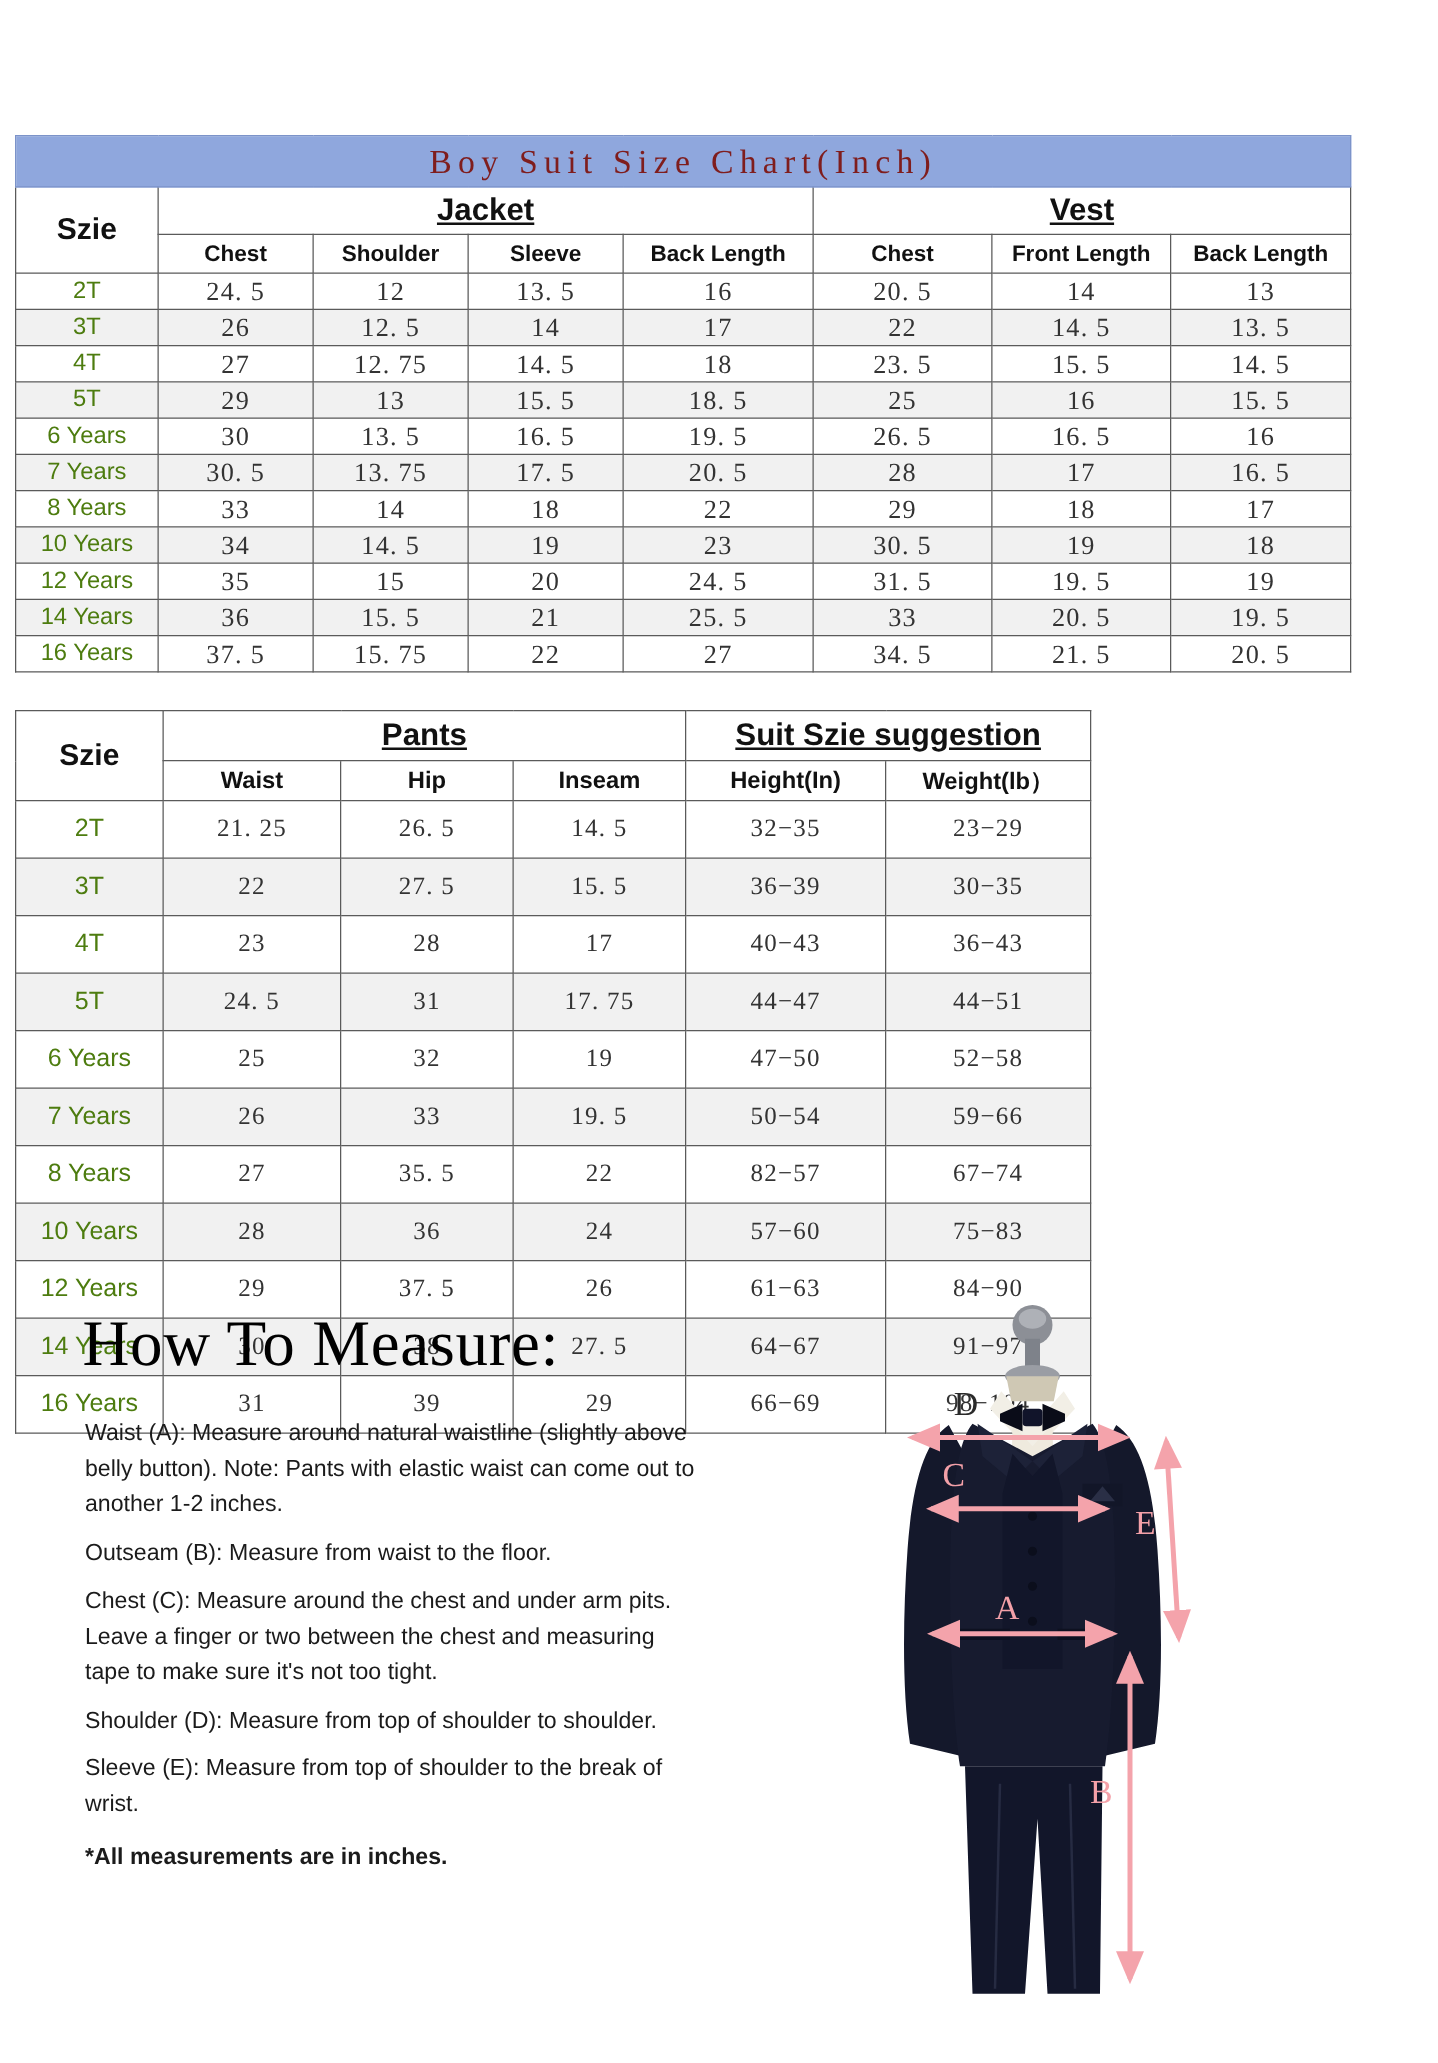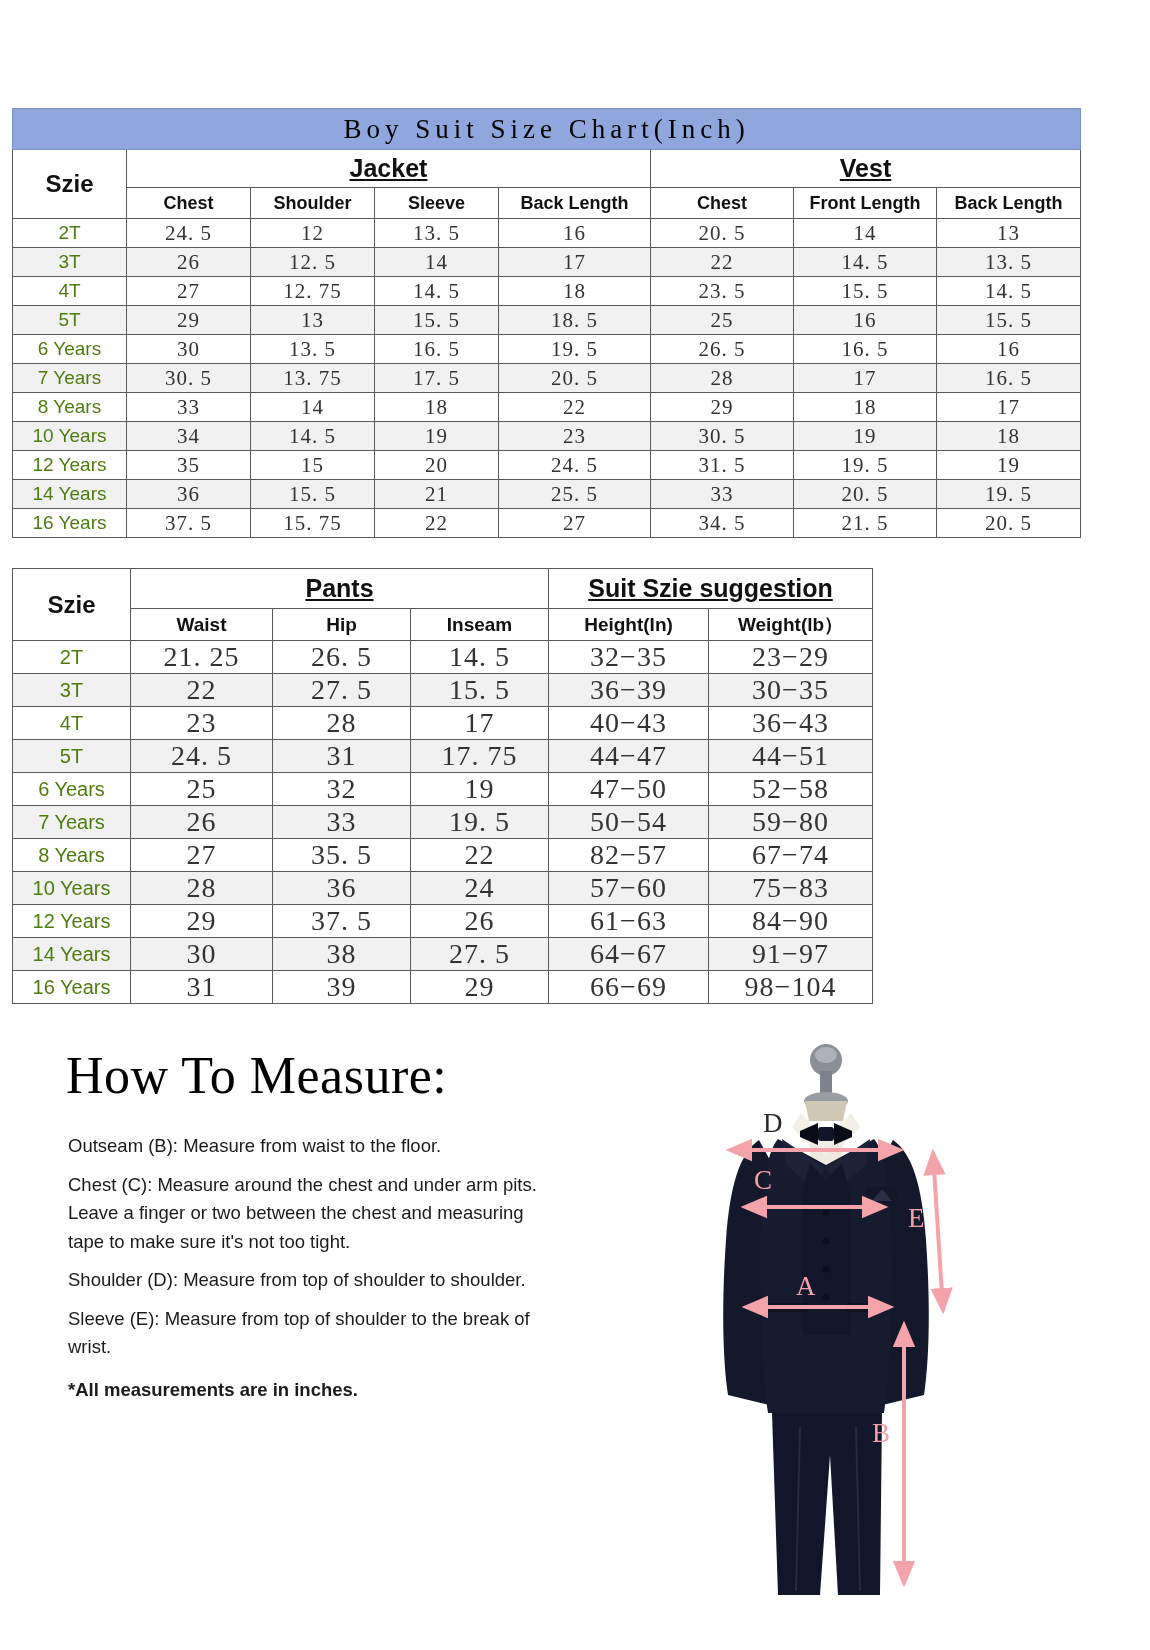--- a/index.html
+++ b/index.html
@@ -28,21 +28,21 @@
     table-layout: fixed;
   }
   table.grid td, table.grid th {
     border: 1px solid #5a5a5a;
     text-align: center;
     vertical-align: middle;
     padding: 0;
   }
   .title-bar {
     background: #8fa7dd;
-    color: #000000;
+    color: #7f1d1d;
     font-family: "Liberation Serif", serif;
     font-size: 27px;
     letter-spacing: 5px;
     height: 40px;
     line-height: 40px;
     border: 1px solid #7c93c9 !important;
     font-weight: normal;
   }
   .grp-head {
     font-size: 25px;
@@ -82,21 +82,21 @@
 
   
   .tbl2-wrap {
     position: absolute;
     left: 12px; top: 568px;
     width: 860px;
   }
   .tbl2-wrap .grp-head { font-size: 25px; height: 40px; }
   .tbl2-wrap .sub-head { font-size: 19px; height: 32px; }
   .tbl2-wrap .rowlabel { font-size: 20px; height: 33px; }
-  .tbl2-wrap .cellval { font-size: 28px; height: 33px; }
+  .tbl2-wrap .cellval { font-size: 20px; height: 46px; }
 
   
   .howto-title {
     position: absolute;
     left: 66px; top: 1046px;
     font-family: "Liberation Serif", serif;
     font-size: 52px;
     color: #000;
     letter-spacing: 0.5px;
   }
@@ -341,21 +341,21 @@
           <td class="cellval">19</td>
           <td class="cellval">47−50</td>
           <td class="cellval">52−58</td>
         </tr>
         <tr class="alt">
           <td class="rowlabel">7 Years</td>
           <td class="cellval">26</td>
           <td class="cellval">33</td>
           <td class="cellval">19. 5</td>
           <td class="cellval">50−54</td>
-          <td class="cellval">59−80</td>
+          <td class="cellval">59−66</td>
         </tr>
         <tr>
           <td class="rowlabel">8 Years</td>
           <td class="cellval">27</td>
           <td class="cellval">35. 5</td>
           <td class="cellval">22</td>
           <td class="cellval">82−57</td>
           <td class="cellval">67−74</td>
         </tr>
         <tr class="alt">
@@ -390,20 +390,21 @@
           <td class="cellval">66−69</td>
           <td class="cellval">98−104</td>
         </tr>
       </tbody>
     </table>
   </div>
 
   <div class="howto-title">How To Measure:</div>
 
   <div class="howto-body">
+    <p>Waist (A): Measure around natural waistline (slightly above belly button). Note: Pants with elastic waist can come out to another 1-2 inches.</p>
     <p>Outseam (B): Measure from waist to the floor.</p>
     <p>Chest (C): Measure around the chest and under arm pits. Leave a finger or two between the chest and measuring tape to make sure it's not too tight.</p>
     <p>Shoulder (D): Measure from top of shoulder to shoulder.</p>
     <p>Sleeve (E): Measure from top of shoulder to the break of wrist.</p>
     <p class="footnote">*All measurements are in inches.</p>
   </div>
 
   <div class="suit-area">
     <svg class="suit-svg" width="330" height="580" viewBox="0 0 330 580">
       <defs>

